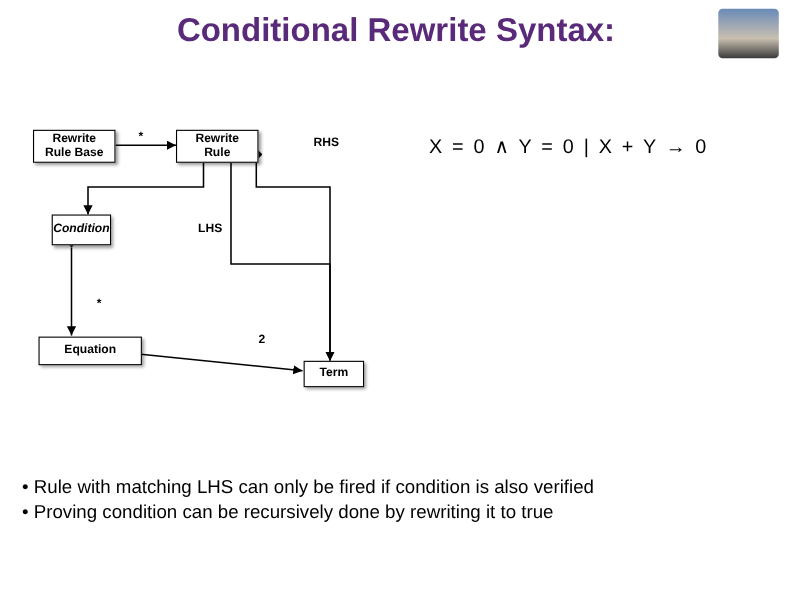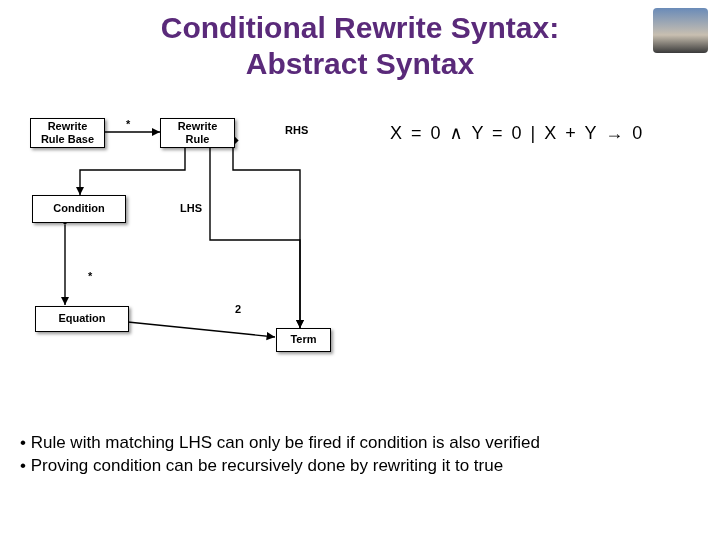--- a/index.html
+++ b/index.html
@@ -84,21 +84,20 @@
     margin-top: 48px;
   }
 </style>
 </head>
 <body>
 
 <div class="logo"></div>
 
 <div class="title">
   <span>Conditional Rewrite Syntax:</span><br>
-  <span>Abstract Syntax</span>
 </div>
 
 <div class="diagram">
 
   <svg class="connector">
     <defs>
       <marker id="arrow" markerWidth="8" markerHeight="8" refX="6" refY="3" orient="auto">
         <path d="M0,0 L6,3 L0,6 Z" fill="#000"></path>
       </marker>
       <marker id="diamond" markerWidth="10" markerHeight="10" refX="8" refY="4" orient="auto">
@@ -120,21 +119,21 @@
   </svg>
 
   <div class="box" style="left:30px; top:8px; width:75px; height:30px;">
     <span>Rewrite Rule Base</span>
   </div>
 
   <div class="box" style="left:160px; top:8px; width:75px; height:30px;align-items:center;">
     <span>Rewrite Rule</span>
   </div>
 
-  <div class="box" style="left:32px; top:85px; width:94px; height:28px;">
+  <div class="box" style="left:47px; top:85px; width:54px; height:28px;font-style:italic;">
     <span>Condition</span>
   </div>
 
   <div class="box" style="left:35px; top:196px; width:94px; height:26px;">
     <span>Equation</span>
   </div>
 
   <div class="box" style="left:276px; top:218px; width:55px; height:24px;">
     <span>Term</span>
   </div>

